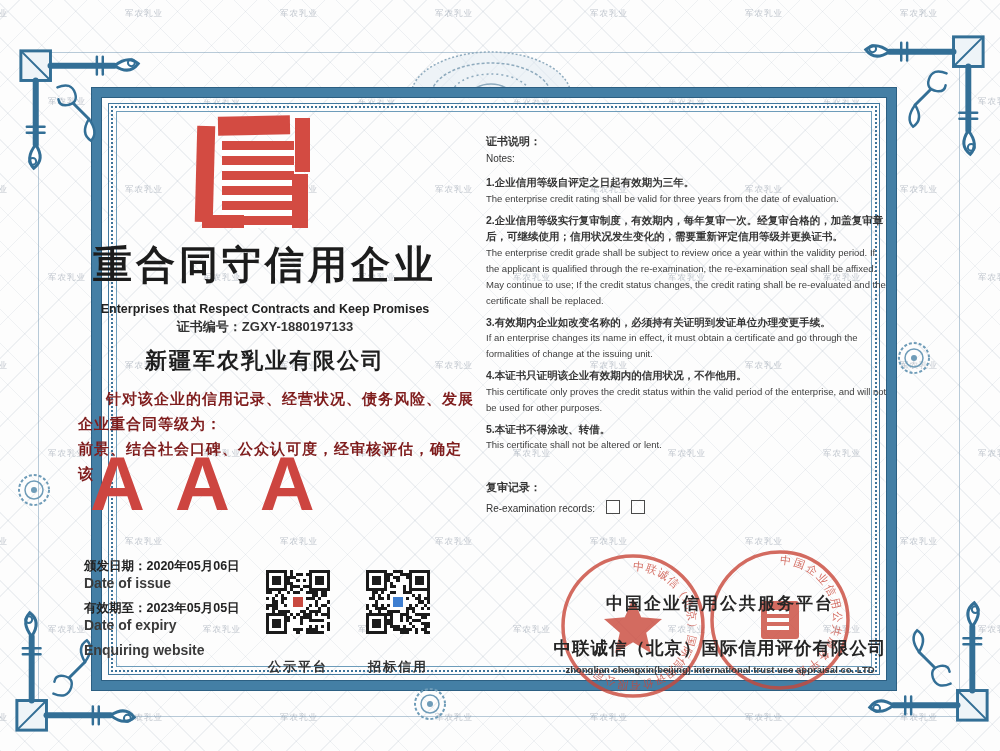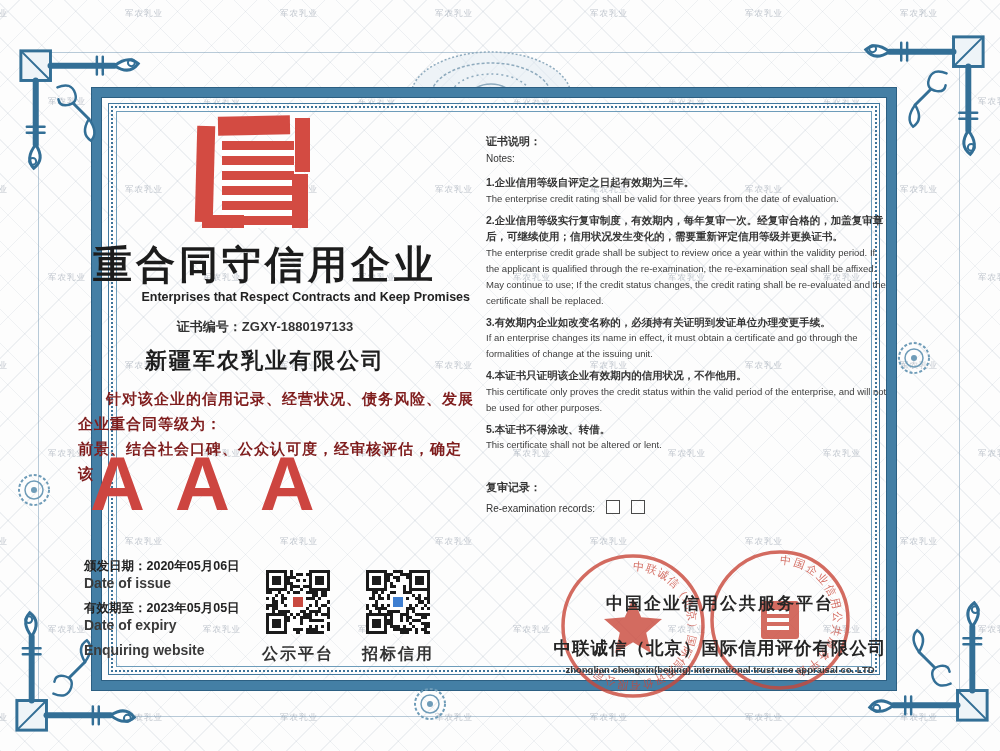--- a/index.html
+++ b/index.html
@@ -36,21 +36,21 @@
   .logo .p-topbar{left:22px;top:0;width:72px;height:19px;transform:rotate(-1deg);}
   .logo .p-left{left:0;top:10px;width:18px;height:96px;transform:rotate(1.5deg);}
   .logo .p-right{right:0;top:2px;width:15px;height:54px;}
   .logo .p-main{left:26px;top:25px;width:72px;height:87px;
     background:repeating-linear-gradient(180deg,#d34b42 0 9px,#fff 9px 15px);}
   .logo .p-rightcol{right:2px;top:58px;width:16px;height:54px;}
   .logo .p-foot{left:6px;bottom:0;width:42px;height:13px;}
 
   .title-zh{position:absolute;left:60px;top:238px;width:410px;text-align:center;
     font-size:39px;font-weight:900;color:#1c1c1c;letter-spacing:4px;}
-  .title-en{position:absolute;left:60px;top:290px;width:410px;text-align:right;
+  .title-en{position:absolute;left:60px;top:302px;width:410px;text-align:center;
     font-size:12.5px;font-weight:bold;color:#222;}
   .cert-no{position:absolute;left:60px;top:318px;width:410px;text-align:center;
     font-size:13px;font-weight:bold;color:#333;}
   .company{position:absolute;left:60px;top:346px;width:410px;text-align:center;
     font-size:22px;font-weight:900;color:#1e1e1e;letter-spacing:2px;}
   .statement{position:absolute;left:78px;top:386px;width:396px;
     font-size:15px;font-weight:bold;color:#7f1d1d;line-height:25px;letter-spacing:1px;}
   .statement .ind{text-indent:28px;display:block;}
   .statement span{display:block;}
   .grade{position:absolute;left:60px;top:440px;width:380px;text-align:left;
@@ -58,21 +58,21 @@
 
   .issue-block{position:absolute;left:84px;top:558px;width:185px;}
   .issue-row{margin-bottom:9px;}
   .issue-row .zh{font-size:12.5px;font-weight:bold;color:#222;white-space:nowrap;}
   .issue-row .en{font-size:14px;font-weight:bold;color:#3a3a3a;}
 
   .qr-box{position:absolute;width:80px;text-align:center;}
   .qr-box.q1{left:258px;top:570px;}
   .qr-box.q2{left:358px;top:570px;}
   .qr-box .qr{display:inline-block;width:64px;height:64px;}
-  .qr-box .lbl{margin-top:6px;font-size:16px;font-weight:bold;color:#333;letter-spacing:2px;}
+  .qr-box .lbl{margin-top:20px;font-size:13px;font-weight:bold;color:#333;letter-spacing:2px;}
 
   
   .notes{position:absolute;left:486px;top:134px;width:404px;color:#353535;}
   .notes .hd-zh{font-size:11px;font-weight:bold;margin-bottom:4px;}
   .notes .hd-en{font-size:10px;margin-bottom:10px;}
   .note-item{margin-bottom:5px;}
   .note-item .zh{font-size:10.5px;font-weight:bold;line-height:16.5px;}
   .note-item .en{font-size:9.5px;line-height:16px;color:#3d3d3d;}
 
   .review{position:absolute;left:486px;top:480px;width:404px;}

